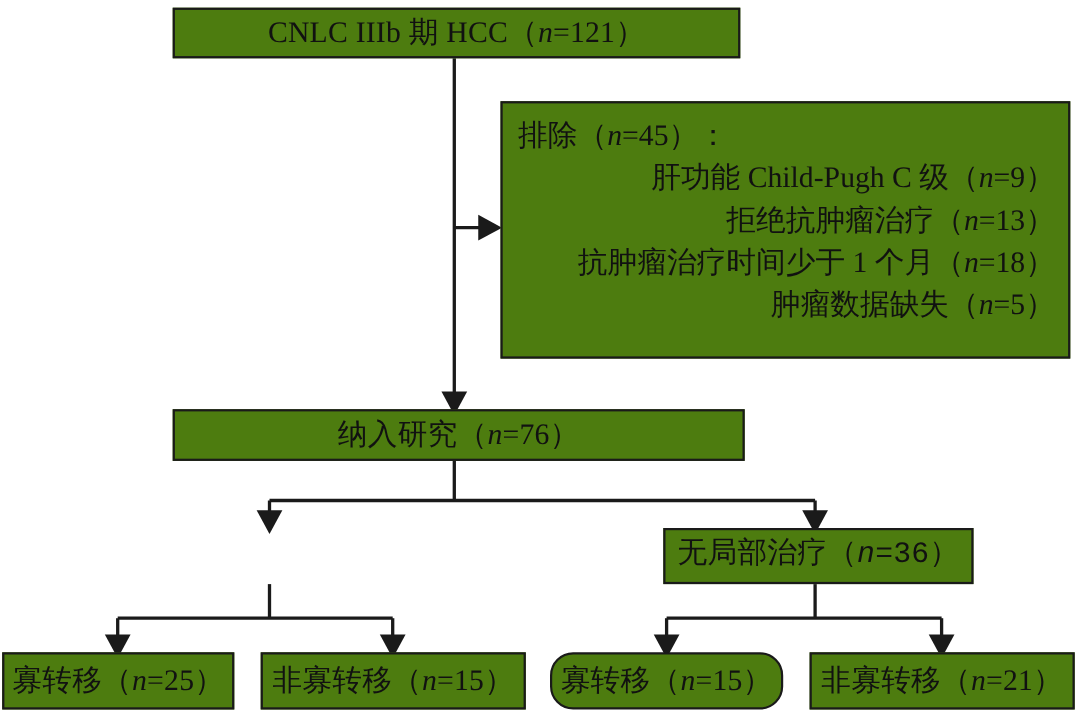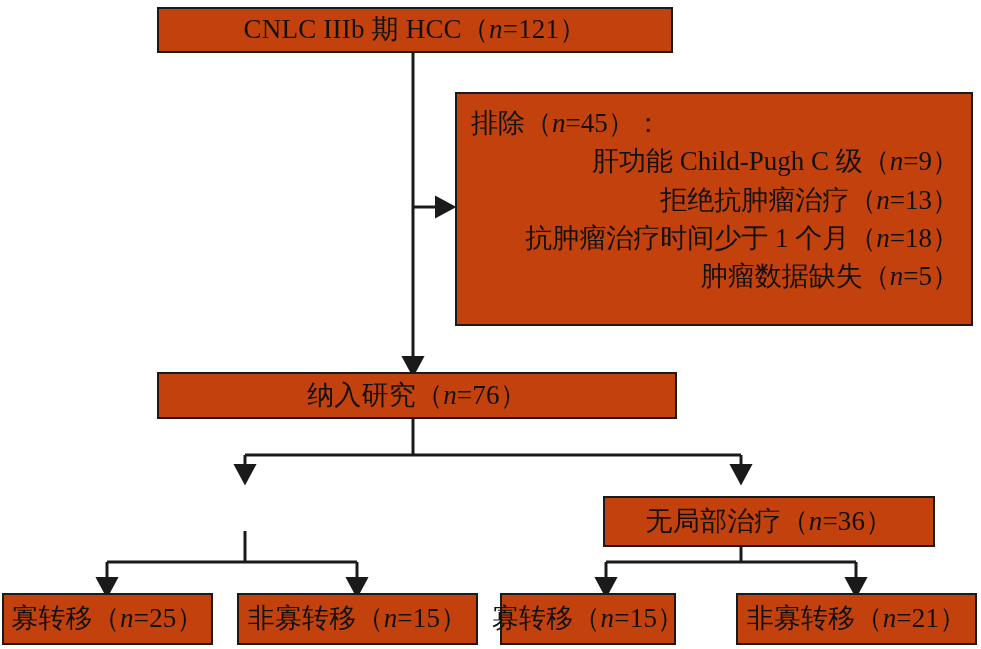--- a/index.html
+++ b/index.html
@@ -21,41 +21,41 @@
     left: 0;
     top: 0;
     width: 981px;
     height: 649px;
     pointer-events: none;
   }
   .node {
     position: absolute;
     box-sizing: border-box;
     border: 2px solid #1a1a1a;
-    background: #c2410c;
+    background: #4d7c0f;
     display: flex;
     align-items: center;
     justify-content: center;
     white-space: nowrap;
   }
   .node .txt {
     font-size: 27px;
     line-height: 1.1;
     letter-spacing: 0.2px;
   }
   
   #node-root      { left: 157px; top: 7px;   width: 516px; height: 46px; }
   #node-excluded  { left: 455px; top: 92px;  width: 518px; height: 234px;
                     display: block; padding: 10px 12px 8px 14px; }
   #node-included  { left: 157px; top: 372px; width: 520px; height: 47px; }
   #node-local     { left: 124px; top: 480px; width: 245px; height: 51px; }
-  #node-nolocal   { left: 603px; top: 496px; width: 332px; height: 51px; }
+  #node-nolocal   { left: 603px; top: 480px; width: 282px; height: 51px; font-family: Liberation Mono, monospace; }
   #node-oligo-1   { left: 2px;   top: 593px; width: 211px; height: 52px; }
   #node-nonoligo-1{ left: 237px; top: 593px; width: 241px; height: 52px; }
-  #node-oligo-2   { left: 500px; top: 593px; width: 176px; height: 52px; }
+  #node-oligo-2   { left: 500px; top: 593px; width: 212px; height: 52px; border-radius: 21px; }
   #node-nonoligo-2{ left: 736px; top: 593px; width: 241px; height: 52px; }
 
   
   .excl-title {
     font-size: 27px;
     line-height: 1.42;
     white-space: nowrap;
   }
   .excl-list {
     list-style: none;

